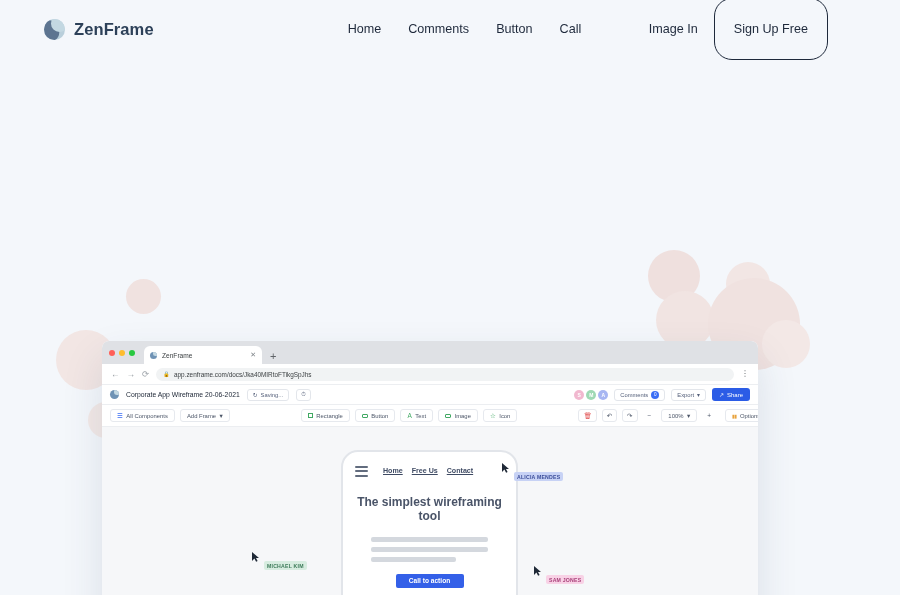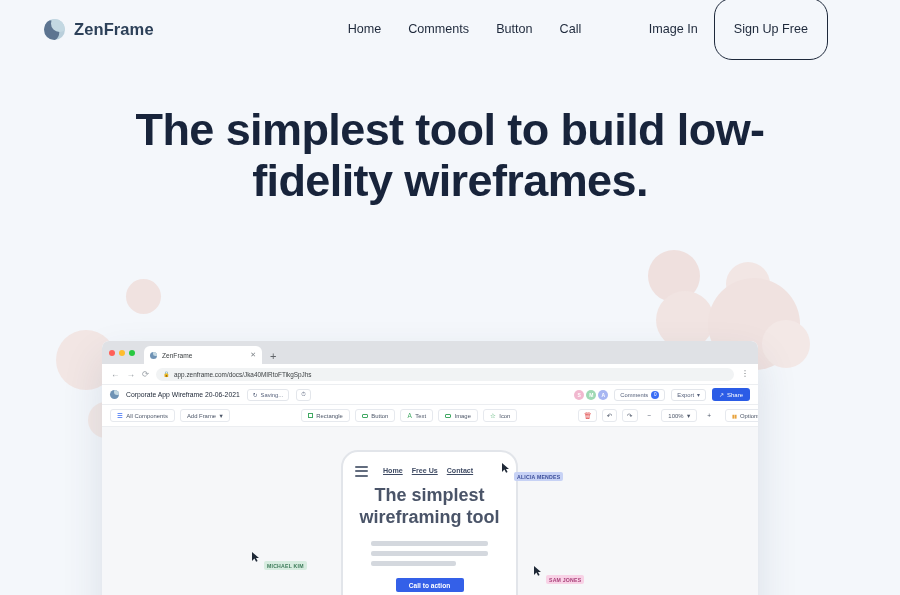--- a/index.html
+++ b/index.html
@@ -138,21 +138,21 @@
     position:absolute; left:239px; top:23px; width:177px; height:185px;
     background:#fff; border:2.5px solid #e2e5ea; border-radius:17px 17px 0 0;
     overflow:hidden;
   }
   .phone-nav { display:flex; align-items:center; padding:14px 12px 0 12px; gap:9px; }
   .burger { display:flex; flex-direction:column; gap:2.6px; }
   .burger i { display:block; width:13px; height:1.8px; background:#626c7e; border-radius:1px; }
   .phone-links { display:flex; gap:9px; margin-left:6px; }
   .phone-links a { font-size:7.1px; color:#3e4a63; text-decoration:underline; font-weight:bold;}
   .phone-h {
-    margin-top:8px; text-align:center; font-size:18px; font-weight:bold;
+    margin-top:18px; text-align:center; font-size:12px; font-weight:bold;
     color:#4a5468; line-height:1.22; padding:0 10px;
   }
   .skel { margin:13px auto 0 auto; width:117px; }
   .skel i { display:block; height:5px; background:#d4d8de; border-radius:2px; margin-bottom:5px; }
   .skel i:nth-child(3){ width:85px; }
   .phone-cta {
     display:block; margin:12px auto 0 auto; width:68px; height:14px;
     background:#3460e8; color:#fff; border:none; border-radius:2px;
     font-size:6.6px; font-weight:bold;
   }
@@ -191,21 +191,20 @@
       <a href="#">Call</a>
     </nav>
 
     <div class="header-right">
       <a href="#" class="signin">Image In</a>
       <button class="signup">Sign Up Free</button>
     </div>
   </div>
 
   <div class="hero">
-    <h1 class="headline">The simplest tool to build low-fidelity wireframes.</h1>
   </div>
 
   <div class="browser">
 
     <div class="tabbar">
       <div class="dots">
         <span class="dot" style="background:#ff5f57"></span>
         <span class="dot" style="background:#febc2e"></span>
         <span class="dot" style="background:#28c840"></span>
       </div>

